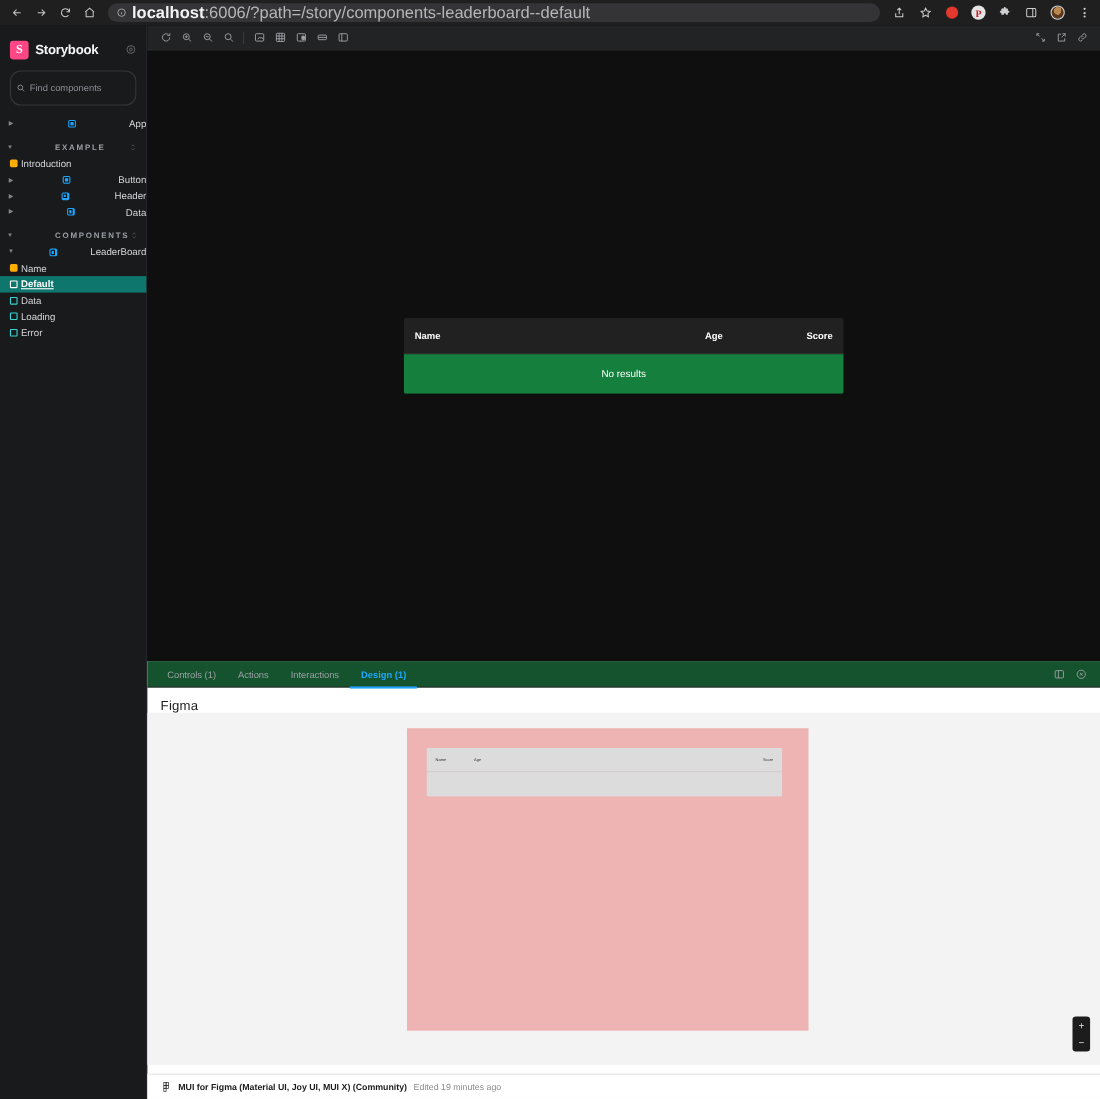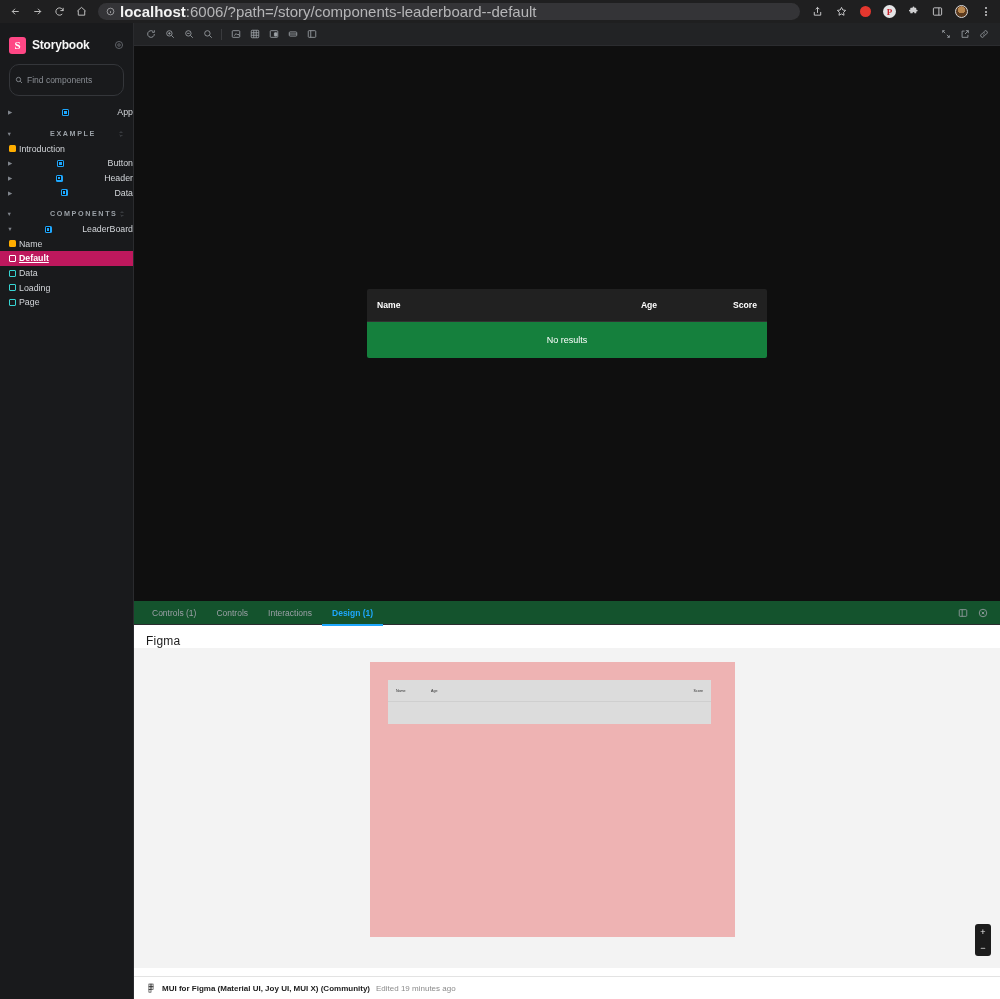--- a/index.html
+++ b/index.html
@@ -69,21 +69,21 @@
   .search-input::placeholder { color: #8a8e94; }
   .kbd {
     border: 1px solid #3a3c40; border-radius: 3px; color: #7e8289;
     font-size: 7px; padding: 0 3px; line-height: 10px; height: 11px;
   }
   .tree { padding-top: 9px; }
   .tree-row {
     height: 14.6px; display: flex; align-items: center;
     padding-left: 6px; color: #d3d6da; font-size: 8.8px; position: relative;
   }
-  .tree-row.selected { background: #be185d; color: #ffffff; font-weight: bold; text-decoration: underline; }
+  .tree-row.selected { background: #0f766e; color: #ffffff; font-weight: bold; text-decoration: underline; }
   .chev {
     width: 8px; display: inline-flex; align-items: center; justify-content: center;
     color: #80858c; font-size: 5.5px; flex: 0 0 8px;
   }
   .tico { width: 13px; display: inline-flex; align-items: center; justify-content: center; flex: 0 0 13px; }
   .sq { width: 7px; height: 7px; border-radius: 1.5px; display: block; }
   .sq.component { background: #1ea7fd; position: relative; }
   .sq.component::after {
     content: ""; position: absolute; left: 1.2px; top: 1.2px; width: 4.6px; height: 4.6px;
     border: 0.8px solid #0f0f0f; box-sizing: border-box;
@@ -371,21 +371,21 @@
       <div class="tree-row lvl2">
         <span class="tico">
             <span class="story-ico"></span>
           </span>
         <span>Loading</span>
       </div>
       <div class="tree-row lvl2">
         <span class="tico">
             <span class="story-ico"></span>
           </span>
-        <span>Page</span>
+        <span>Error</span>
       </div>
     </div>
   </div>
 
   <div class="canvas-wrap">
     <div class="canvas-toolbar">
       <div class="tb-btn">
         <svg width="10" height="10" viewBox="0 0 24 24" fill="none" stroke="currentColor" stroke-width="2">
             <path d="M20 12a8 8 0 11-3-6.2"></path>
             <path d="M20 3v5h-5"></path>
@@ -475,21 +475,21 @@
       </div>
     </div>
   </div>
 
   <div class="addon">
     <div class="addon-tabs">
       <div class="a-tab">
         <span>Controls (1)</span>
       </div>
       <div class="a-tab">
-        <span>Controls</span>
+        <span>Actions</span>
       </div>
       <div class="a-tab">
         <span>Interactions</span>
       </div>
       <div class="a-tab active">
         <span>Design (1)</span>
       </div>
       <div class="a-right">
         <span class="a-ico">
           <svg width="10" height="10" viewBox="0 0 24 24" fill="none" stroke="currentColor" stroke-width="2">

